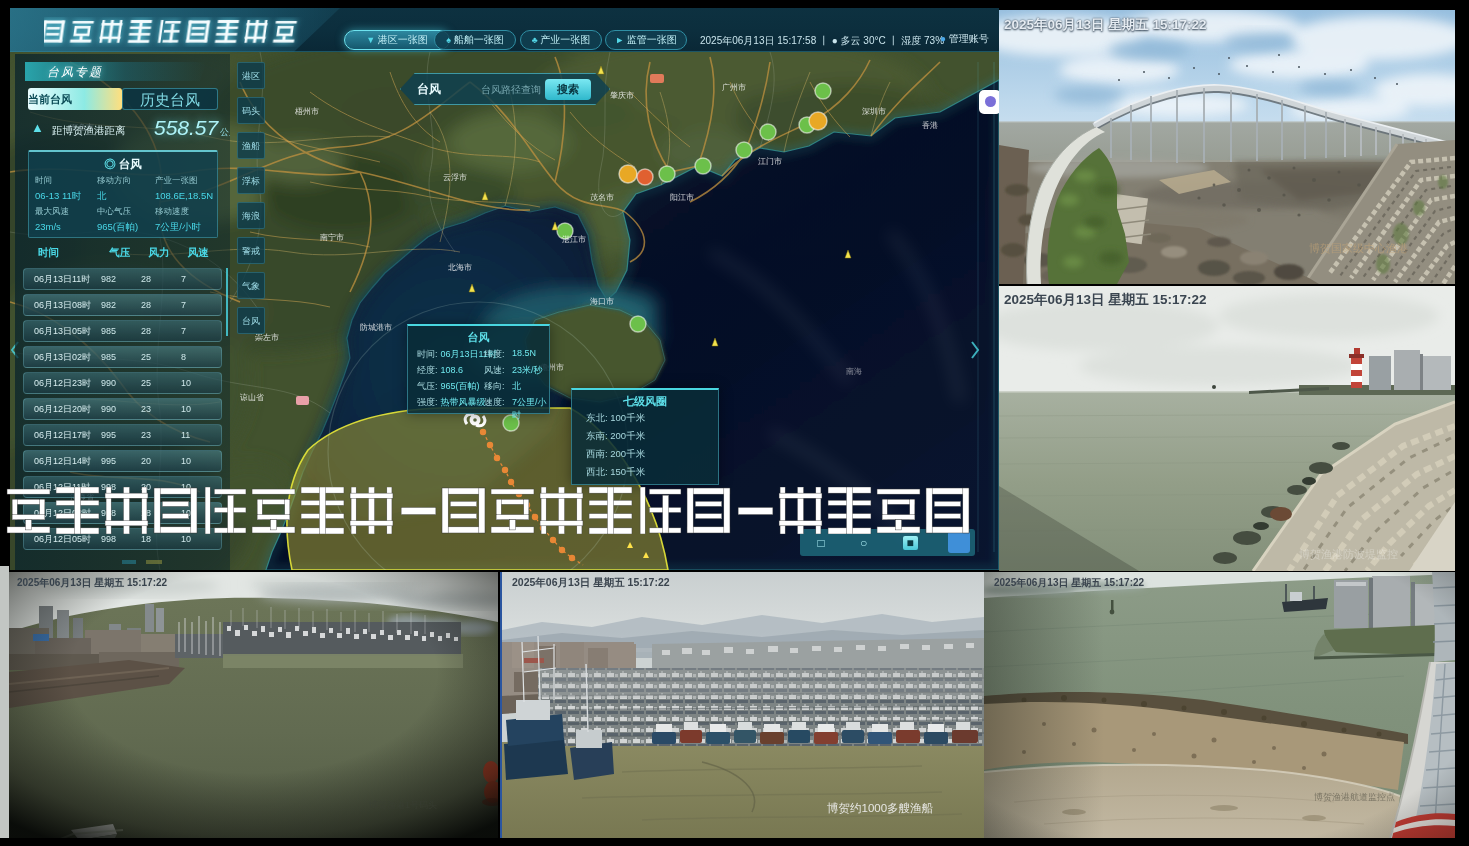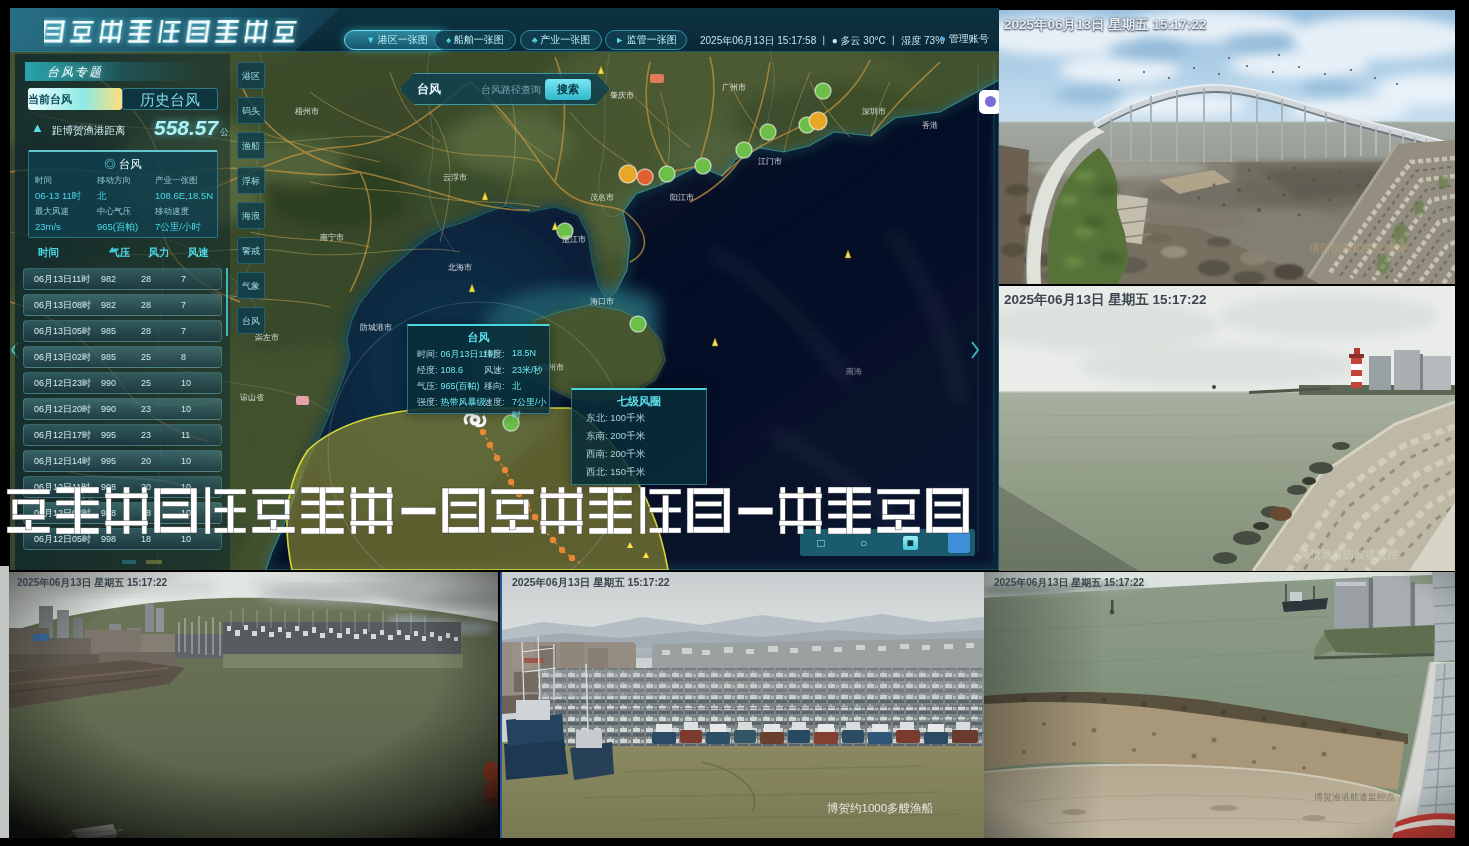--- a/index.html
+++ b/index.html
@@ -23,39 +23,39 @@
 #cam4{left:500px;top:572px;width:484px;height:266px;background:#ccd2d2;border-left:2px solid #2a55a0}
 #cam5{left:984px;top:572px;width:471px;height:266px;background:#93a28f}
 #lstrip{left:0;top:566px;width:9px;height:272px;background:#c2c6c3}
 #title{left:4px;top:483px;width:986px;height:56px}
 #mtool{left:227px;top:54px;width:28px}
 .mbtn{width:28px;height:27px;margin-bottom:8px;background:rgba(14,60,76,.82);border:1px solid rgba(90,190,210,.28);color:#9fdde8;font-size:9px;text-align:center;line-height:26px;border-radius:2px}
 #search{left:390px;top:65px;width:210px;height:32px;background:rgba(14,64,80,.82);border:1px solid rgba(90,210,225,.6);clip-path:polygon(0 50%,7% 0,93% 0,100% 50%,93% 100%,7% 100%)}
 #sbtn{position:absolute;right:18px;top:5px;width:46px;height:21px;background:linear-gradient(180deg,#7ae8f2,#2fb8cc);border-radius:4px;color:#083540;font-size:11px;font-weight:bold;text-align:center;line-height:21px}
 .pop{background:rgba(9,44,56,.88);border:1px solid rgba(80,190,210,.5);border-top:2px solid #49d6e0;box-shadow:0 0 12px rgba(0,0,0,.4)}
 #popA{left:397px;top:316px;width:143px;height:90px}
-#popB{left:561px;top:380px;width:136px;height:97px}
+#popB{left:561px;top:380px;width:148px;height:97px}
 .ptitle{color:#5ee0ea;font-size:11px;font-weight:bold;text-align:center;margin:4px 0 3px}
 .prow{position:relative;height:16px;font-size:9px;padding-left:9px}
 .pl{color:#a8d8de}.pv{color:#6fe8ee;margin-left:3px}
 .pl2{position:absolute;left:76px;color:#a8d8de}.pv2{position:absolute;left:104px;color:#6fe8ee}
 #popB .prow{height:18px;padding-left:14px;font-size:9.5px}
 #lpanel{left:5px;top:46px;width:215px;height:516px;background:linear-gradient(90deg,rgba(7,34,44,.72),rgba(7,34,44,.45));overflow:hidden;padding-top:210px}
 #ptit{position:absolute;left:10px;top:8px;width:182px;height:19px;background:linear-gradient(90deg,rgba(42,170,178,.95),rgba(30,120,140,.4) 55%,rgba(30,120,140,0));clip-path:polygon(0 0,100% 0,96% 100%,0 100%)}
 #ptit span{position:absolute;left:22px;top:2px;color:#fff;font-weight:normal;font-size:12px;font-style:italic;letter-spacing:2px;text-shadow:0 0 6px rgba(120,240,255,.8)}
 #tabs{position:absolute;left:13px;top:34px;width:190px;height:22px;display:flex}
 #tabA{flex:1;background:linear-gradient(90deg,#eafdff,#8deae4 60%,#ffdf7e);border-radius:3px;color:#0a4a55;font-weight:bold;font-size:11px;text-align:left;line-height:22px}
 #tabB{flex:1;background:rgba(10,52,66,.85);border:1px solid rgba(80,190,210,.5);border-radius:3px;color:#7fd8e2;font-size:15px;text-align:center;line-height:21px}
 #dist{position:absolute;left:13px;top:62px;width:190px;height:30px}
 #dico{position:absolute;left:3px;top:4px;color:#5ee0ea;font-size:13px}
 #dlbl{position:absolute;left:24px;top:8px;color:#d8f0f2;font-size:10.5px}
-#dnum{position:absolute;left:126px;top:0px;color:#aef3f8;font-size:21px;font-weight:bold;font-style:italic;text-shadow:0 0 8px rgba(100,230,245,.7)}
+#dnum{position:absolute;left:126px;top:0px;color:#aef3f8;font-size:21px;font-weight:normal;font-style:italic;text-shadow:0 0 8px rgba(100,230,245,.7)}
 #dunit{position:absolute;left:192px;top:10px;color:#8fd8e0;font-size:9px;width:30px}
 #tcard{position:absolute;left:13px;top:96px;width:190px;height:88px;background:rgba(16,64,80,.78);border:1px solid rgba(90,200,215,.4);border-top:2px solid rgba(120,230,240,.8);border-radius:2px}
-#tchead{text-align:center;color:#eafcff;font-weight:normal;font-size:11.5px;margin-top:5px}
+#tchead{text-align:center;color:#eafcff;font-weight:bold;font-size:11.5px;margin-top:5px}
 .tcr{display:flex;margin-top:3px;padding:0 6px}
 .tcr span{flex:1;font-size:8.5px;white-space:nowrap}
 .tcr.tl span{color:#93c8cf}
 .tcr.tv span{color:#49d8e8;font-size:9.5px}
 .tcr span:nth-child(1){flex:0 0 62px}.tcr span:nth-child(2){flex:0 0 58px}
 #thead{position:absolute;left:13px;top:192px;width:190px;display:flex;color:#4ad8e6;font-weight:bold;font-size:10.5px}
 #thead span:nth-child(1){flex:0 0 72px}#thead span{flex:1;text-align:center}
 #thead span:nth-child(1){text-align:left;padding-left:10px}
 .trow{position:relative;margin-left:8px;width:199px;height:22px;margin-top:4px;background:linear-gradient(180deg,rgba(66,120,130,.55),rgba(28,62,74,.6));border:1px solid rgba(130,210,220,.28);border-radius:4px;display:flex;align-items:center}
 .trow span{flex:1;color:#cfe8ea;font-size:9px}

